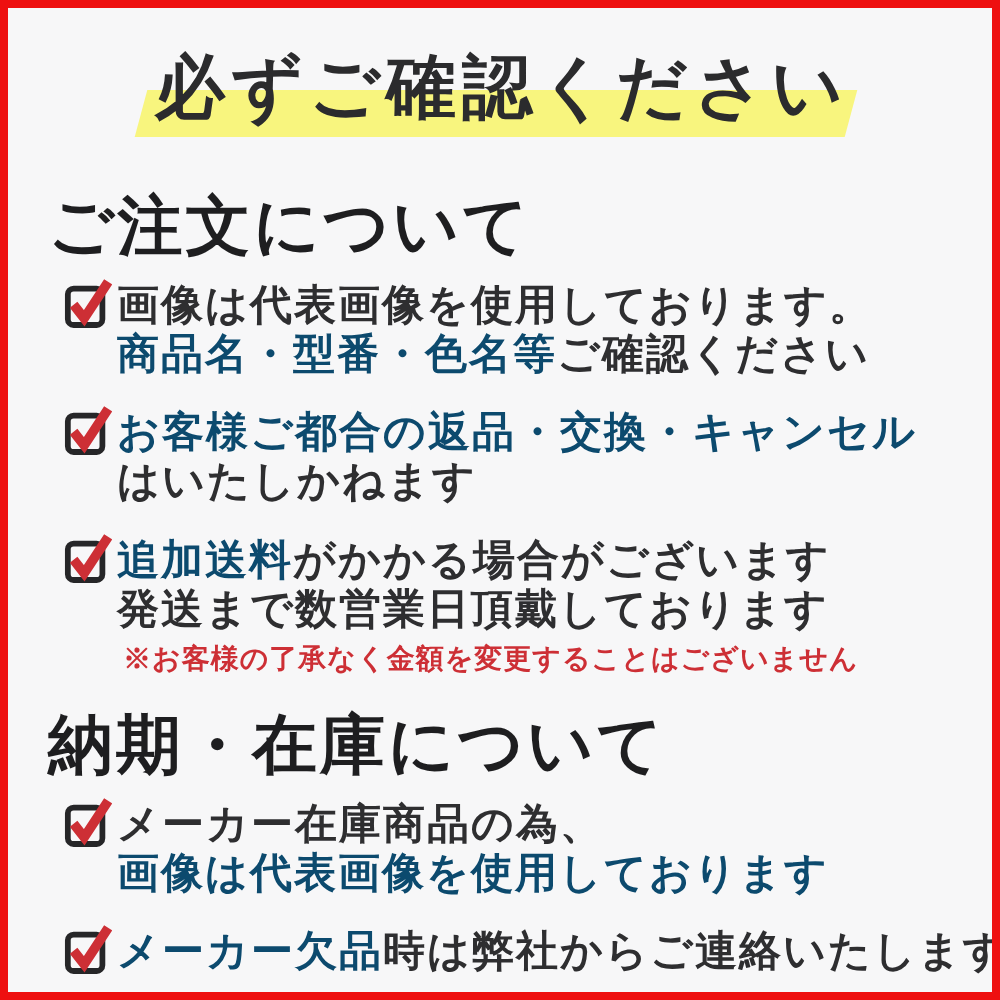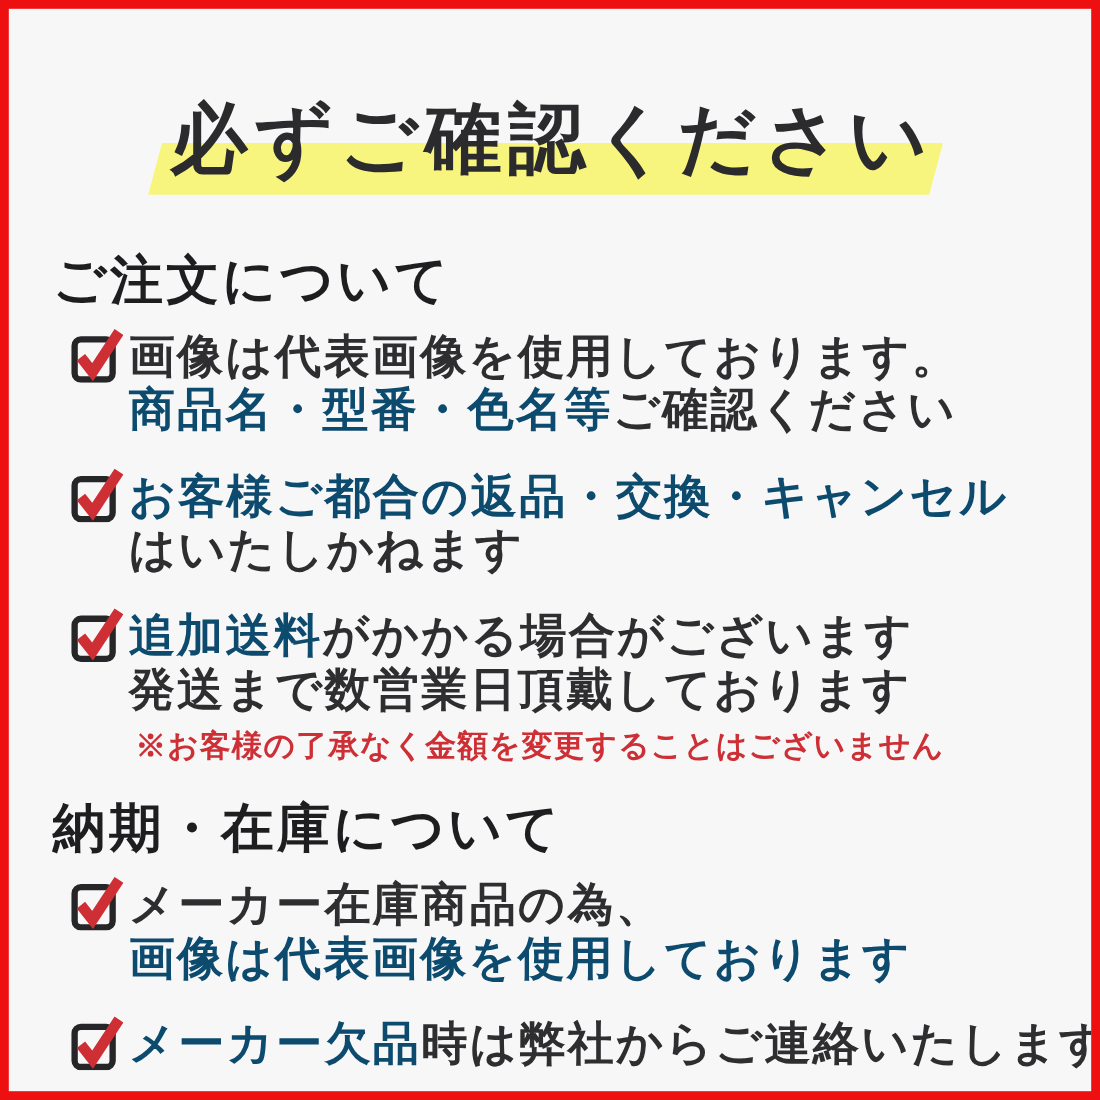--- a/index.html
+++ b/index.html
@@ -11,36 +11,36 @@
   .frame {
     box-sizing: border-box;
     width: 1000px; height: 1000px;
     border: 8px solid #ee1010;
     background: #f7f7f8;
     overflow: hidden;
   }
   .content { padding: 0 36px 0 40px; }
 
   
-  .title-wrap { text-align: center; padding-top: 34px; line-height: 1.3; margin-top: 40px; }
+  .title-wrap { text-align: center; padding-top: 34px; line-height: 1.3; }
   .title {
     position: relative; display: inline-block; z-index: 0;
     margin: 0; font-size: 70px; font-weight: 700;
     letter-spacing: 6px; color: #2b2b2d; white-space: nowrap;
   }
   .title .highlight {
     position: absolute; z-index: -1;
     left: -14px; right: -2px; bottom: -4px; height: 47px;
     background: #f8f57e;
     transform: skewX(-15deg);
   }
 
   
   h2.section-heading {
-    font-size: 48px; font-weight: 700; color: #1e1e20;
+    font-size: 65px; font-weight: 700; color: #1e1e20;
     letter-spacing: 3px; margin: 0; line-height: 1.2; white-space: nowrap;
   }
   #heading-order { margin: 54px 0 16px 0; }
   #heading-stock { margin: 18px 0 14px 0; }
 
   
   ul.check-list { list-style: none; margin: 16px; padding: 0; }
   li.check-item { display: flex; align-items: flex-start; margin: 0 0 30px 0; }
   .check-icon {
     flex: 0 0 auto; width: 48px; height: 54px;

